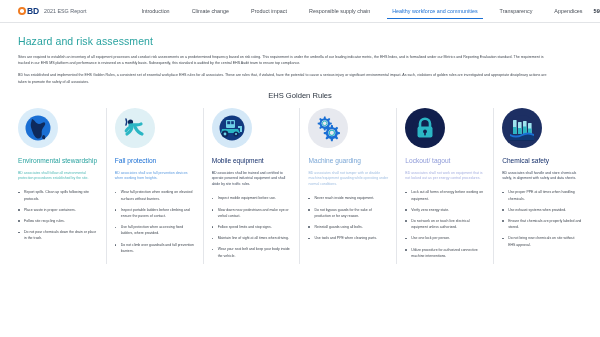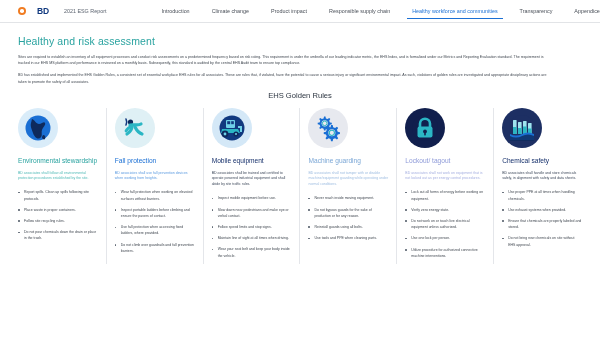--- a/index.html
+++ b/index.html
@@ -13,21 +13,21 @@
   
   .header {
     height: 23px;
     display: flex;
     align-items: center;
     padding: 0 12px 0 18px;
     border-bottom: 1px solid #e2e4e7;
     background: #fff;
     position: relative;
   }
-  .brand { display: flex; align-items: center; gap: 11px; flex: 0 0 auto; }
+  .brand { display: flex; align-items: center; gap: 1px; flex: 0 0 auto; }
   .brand-mark {
     width: 8px; height: 8px; border-radius: 50%;
     background: #f07c22;
     display: inline-block;
     position: relative;
   }
   .brand-mark::after {
     content: ""; position: absolute;
     left: 2.2px; top: 2.2px; width: 3.6px; height: 3.6px;
     border-radius: 50%; background: #fff;
@@ -151,21 +151,21 @@
     <div class="nav-item">Responsible supply chain</div>
     <div class="nav-item active">Healthy workforce and communities</div>
     <div class="nav-item">Transparency</div>
     <div class="nav-item">Appendices</div>
     <div class="page-num">59</div>
   </div>
 </div>
 
 <div class="content">
 
-  <h1 class="h1">Healthy and risk assessment</h1>
+  <h1 class="h1">Hazard and risk assessment</h1>
   <p class="para">Sites are required to establish an inventory of all equipment processes and conduct risk assessments on a predetermined frequency based on risk rating. This requirement is under the umbrella of our leading indicator metric, the EHS Index, and is formalized under our Metrics and Reporting Evaluation standard. The requirement is tracked in our EHS MS platform and performance is reviewed on a monthly basis. Subsequently, this standard is audited by the central EHS Audit team to ensure top compliance.</p>
   <p class="para">BD has established and implemented the EHS Golden Rules, a consistent set of essential workplace EHS rules for all associates. These are rules that, if violated, have the potential to cause a serious injury or significant environmental impact. As such, violations of golden rules are investigated and appropriate disciplinary actions are taken to promote the safety of all associates.</p>
 
   <h2 class="h2">EHS Golden Rules</h2>
 
   <div class="grid">
 
     <div class="card">
       <div class="icon-wrap ic-env">
         <svg width="40" height="40" viewBox="0 0 40 40">

